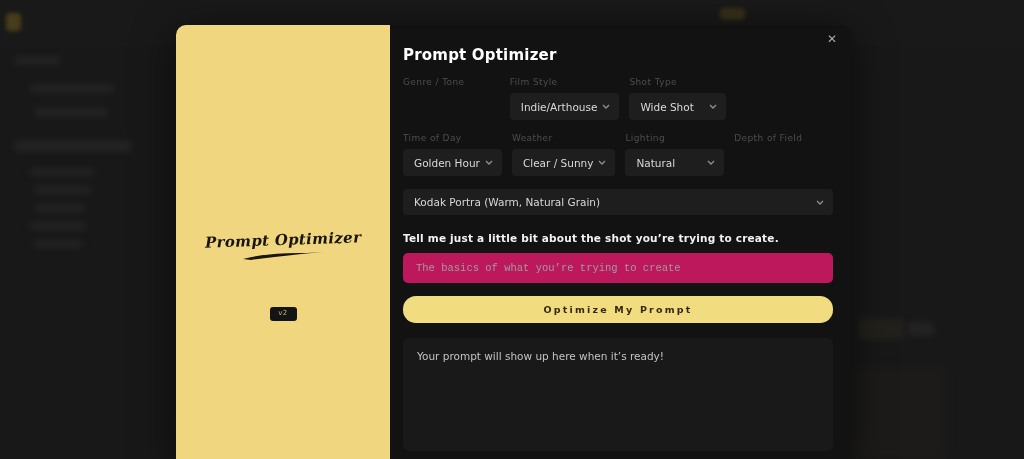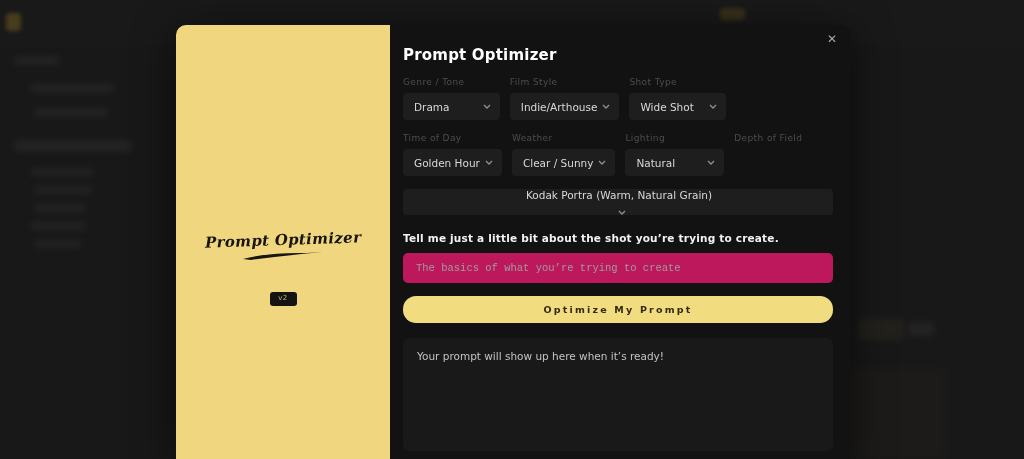--- a/index.html
+++ b/index.html
@@ -37,21 +37,21 @@
   }
   .brand-inner { margin-top: 205px; text-align: center; }
   .brand-title {
     font-family: "DejaVu Serif", serif;
     font-style: italic; font-weight: bold;
     font-size: 15px; color: #181410; letter-spacing: .3px;
     transform: rotate(-2deg); display: inline-block; white-space: nowrap;
   }
   .brand-swoosh { display: block; margin: 2px auto 0; }
   .brand-badge {
-    display: inline-block; margin-top: 12px; background: #141414; color: #cdb568;
+    display: inline-block; margin-top: 27px; background: #141414; color: #cdb568;
     font-size: 7px; line-height: 13px; height: 14px; min-width: 27px;
     border-radius: 3px; padding: 0 6px; letter-spacing: .5px;
   }
 
   
   .content {
     flex: 1; background: #121212; position: relative;
     padding: 21px 18px 0 13px; color: #fff;
   }
   .close-btn {
@@ -68,21 +68,21 @@
   }
   .select {
     height: 27px; background: #1e1e1e; border-radius: 4px;
     display: flex; align-items: center; justify-content: space-between;
     padding: 0 9px 0 11px; cursor: pointer;
   }
   .select-value { font-size: 10.5px; color: #d9d9d9; white-space: nowrap; overflow: hidden; }
   .chev { flex: 0 0 auto; margin-left: 5px; }
 
   .cp-block { margin-bottom: 17px; }
-  .cp-block .select { height: 26px; flex-direction: column; }
+  .cp-block .select { height: 26px; }
 
   .question { font-size: 10.5px; font-weight: bold; color: #f2f2f2; margin-bottom: 9px; letter-spacing: .2px; }
 
   .prompt-input {
     width: 100%; height: 30px; background: #be185d; border: none; border-radius: 5px;
     color: #e0e0e0; font-size: 10.5px; padding: 0 13px; font-family: Liberation Mono, monospace;
     margin-bottom: 13px; display: block;
   }
   .prompt-input::placeholder { color: #9d9d9d; }
 
@@ -131,26 +131,20 @@
     </div>
   </div>
 
   <div class="content">
     <button class="close-btn">✕</button>
     <div class="dlg-title">Prompt Optimizer</div>
 
     <div class="grid4">
       <div>
         <div class="field-label">Genre / Tone</div>
-        <div class="select">
-          <span class="select-value">Drama</span>
-          <svg class="chev" width="8" height="5" viewBox="0 0 8 5">
-              <polyline points="1,1 4,4 7,1" fill="none" stroke="#909090" stroke-width="1.3"></polyline>
-            </svg>
-        </div>
       </div>
       <div>
         <div class="field-label">Film Style</div>
         <div class="select">
           <span class="select-value">Indie/Arthouse</span>
           <svg class="chev" width="8" height="5" viewBox="0 0 8 5">
               <polyline points="1,1 4,4 7,1" fill="none" stroke="#909090" stroke-width="1.3"></polyline>
             </svg>
         </div>
       </div>

